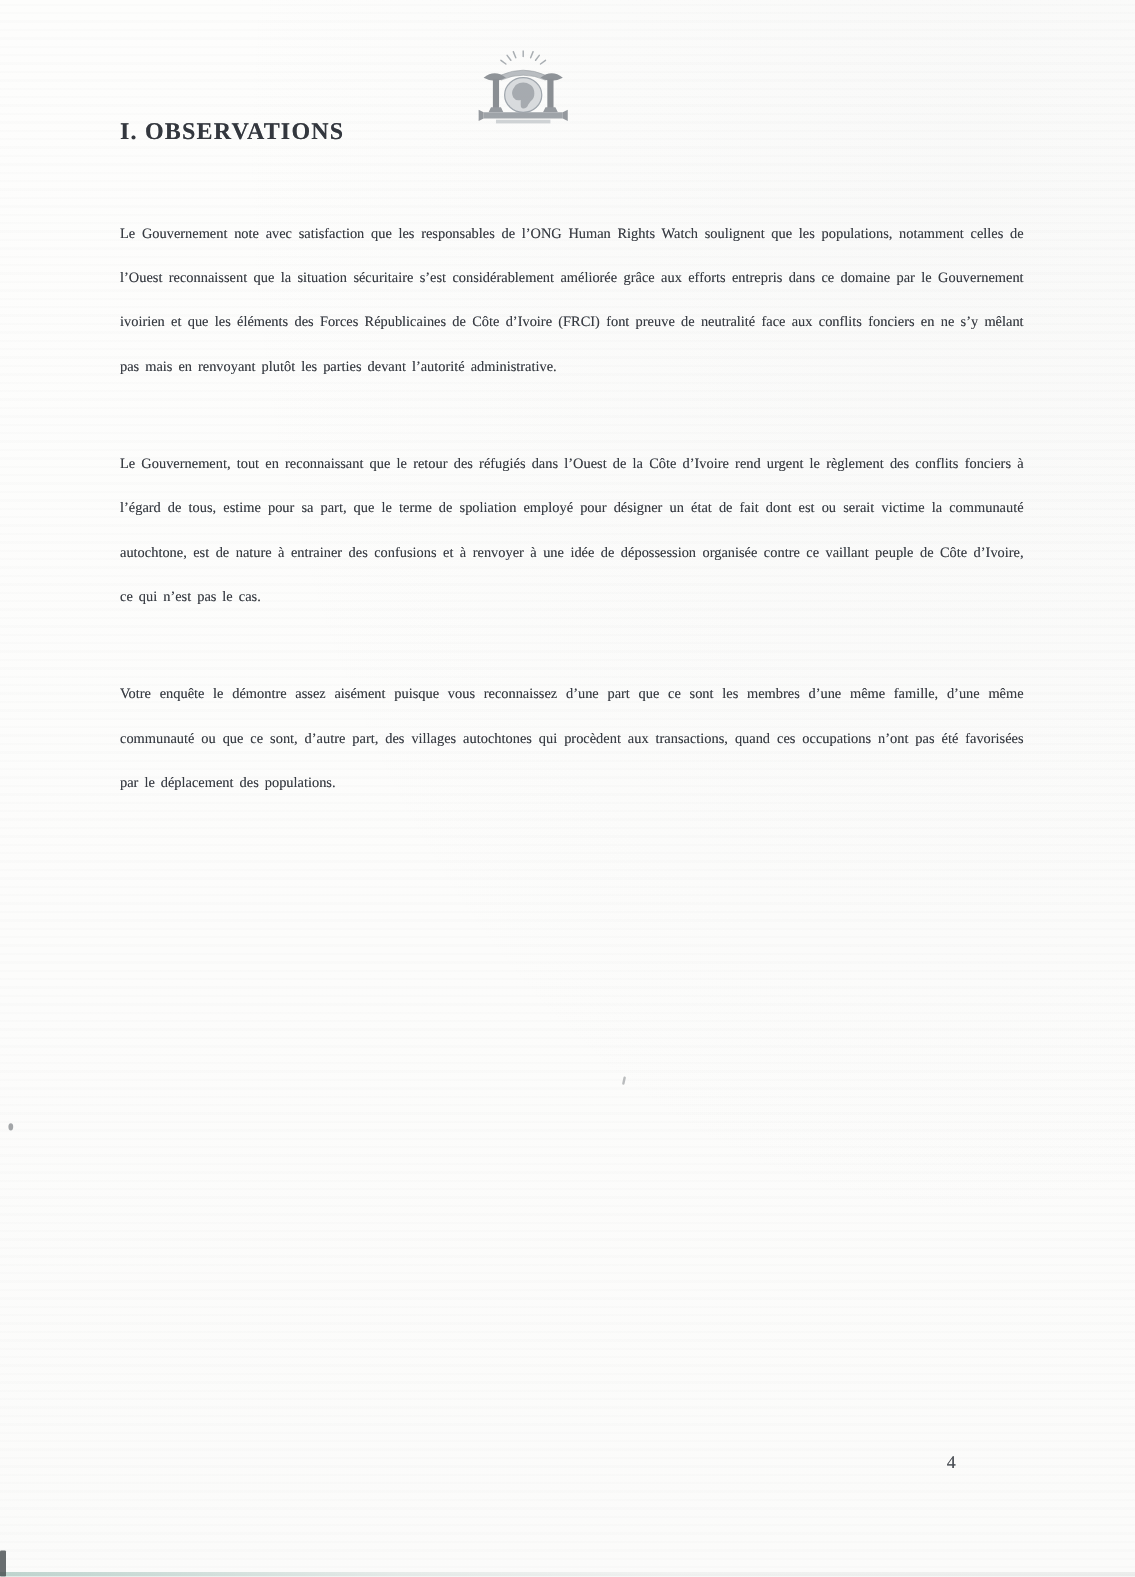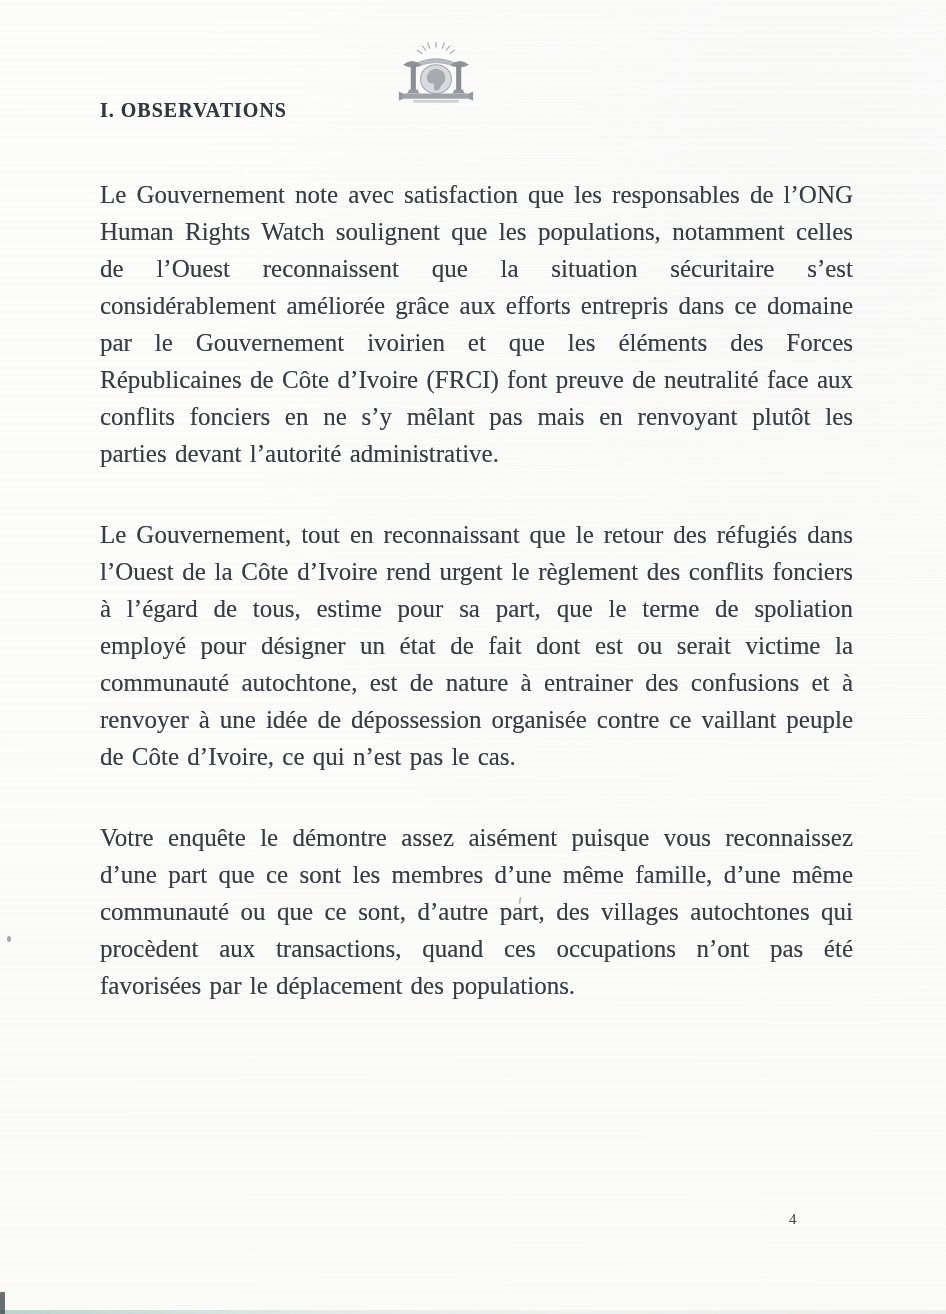--- a/index.html
+++ b/index.html
@@ -46,21 +46,21 @@
     text-shadow: 0 0 0.5px rgba(51,55,62,0.55);
   }
   .body-text {
     position: absolute;
     left: 100px;
     top: 176px;
     width: 753px;
   }
   .body-text p {
     margin: 0 0 44px 0;
-    font-size: 25px;
+    font-size: 12px;
     line-height: 37px;
     text-align: justify;
     text-align-last: left;
     word-spacing: 2px;
     color: #383c43;
     text-shadow: 0 0 0.5px rgba(56,60,67,0.5);
   }
   .page-number {
     position: absolute;
     left: 789px;

